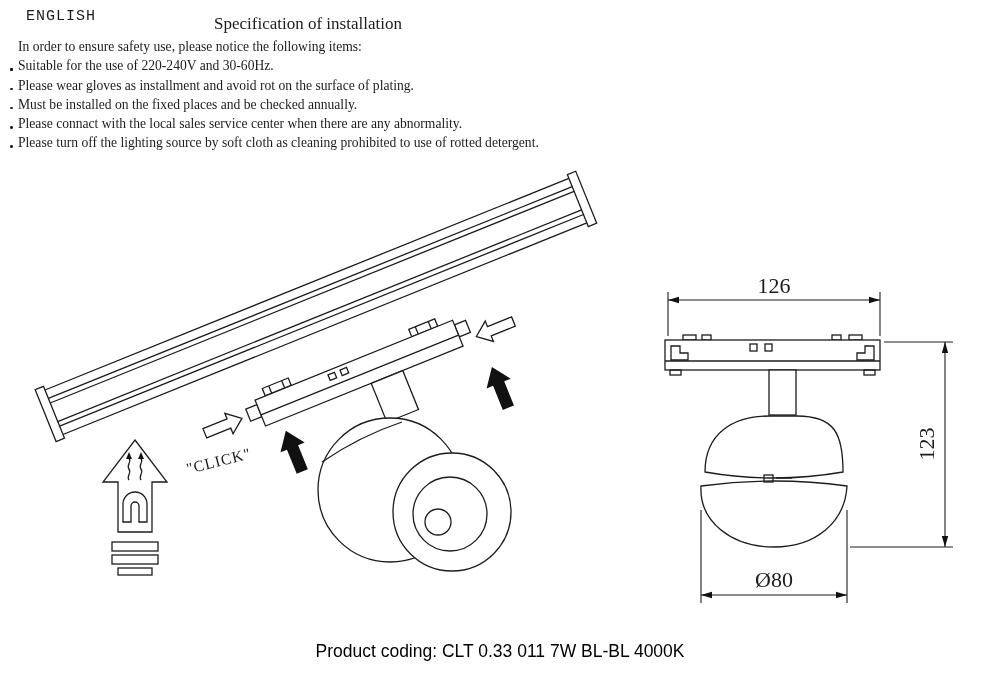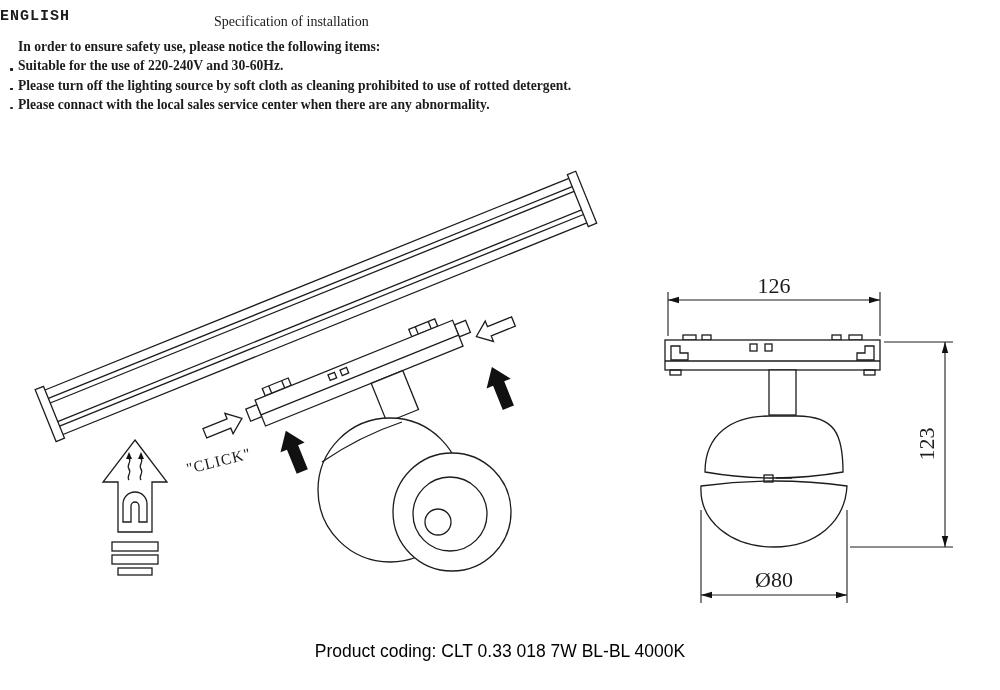--- a/index.html
+++ b/index.html
@@ -1,23 +1,23 @@
 <!DOCTYPE html>
 <html><head>
 <meta charset="utf-8">
 <style>
   * { margin:0; padding:0; box-sizing:border-box; }
   html,body { width:1000px; height:690px; }
   body { position:relative; background:#ffffff; font-family:"Liberation Serif", serif; color:#1c1c1c; overflow:hidden; }
 
-  .lang { position:absolute; left:0; top:8px; font-family:"Liberation Mono", monospace;
-          font-size:15px; font-weight:bold; letter-spacing:1px; }
-  .title { position:absolute; left:214px; top:14px; font-size:14px; }
+  .lang { position:absolute; left:26px; top:8px; font-family:"Liberation Mono", monospace;
+          font-size:15px; font-weight:normal; letter-spacing:1px; }
+  .title { position:absolute; left:214px; top:14px; font-size:17px; }
 
-  .instructions { position:absolute; left:10px; top:37px; font-size:13.6px; line-height:19.3px; width:700px;font-weight:bold; }
+  .instructions { position:absolute; left:10px; top:37px; font-size:13.6px; line-height:19.3px; width:700px; }
   .intro { margin-left:8px; }
   .items { list-style:none; }
   .items li { position:relative; padding-left:8px; }
   .items .dot { position:absolute; left:0px; top:12px; width:2.6px; height:2.6px; background:#222; border-radius:50%; }
 
   .diagram { position:absolute; left:0; top:170px; }
   .diagram text { font-family:"Liberation Serif", serif; fill:#1c1c1c; stroke:none; }
   .dim-text { font-size:22px; }
   .click-text { font-size:15.5px; letter-spacing:1px; }
 
@@ -30,23 +30,24 @@
 <div class="page">
 
   <span class="lang">ENGLISH</span>
   <span class="title">Specification of installation</span>
 
   <div class="instructions">
     <div class="intro">In order to ensure safety use, please notice the following items:</div>
     <ul class="items">
       <li><span class="dot"></span></li>
       <li><span class="dot"></span><span>Suitable for the use of 220-240V and 30-60Hz.</span></li>
-      <li><span class="dot"></span></li>
+      <li><span class="dot"></span><span>Please wear gloves as installment and avoid rot on the surface of plating.</span></li>
+      <li><span class="dot"></span><span>Must be installed on the fixed places and be checked annually.</span></li>
+      <li><span class="dot"></span><span>Please connact with the local sales service center when there are any abnormality.</span></li>
       <li><span class="dot"></span><span>Please turn off the lighting source by soft cloth as cleaning prohibited to use of rotted detergent.</span></li>
-      <li><span class="dot"></span><span>Please connact with the local sales service center when there are any abnormality.</span></li>
     </ul>
   </div>
 
   <svg class="diagram" width="1000" height="455" viewBox="0 0 1000 455" xmlns="http://www.w3.org/2000/svg">
 
     <g stroke="#1c1c1c" stroke-width="1.3" fill="none" transform="translate(45,220) rotate(-22)">
 
       <g>
         <line x1="0" y1="0" x2="565" y2="0"></line>
         <line x1="0" y1="9" x2="565" y2="9"></line>
@@ -147,14 +148,14 @@
     <g stroke="#1c1c1c" stroke-width="1.1" fill="none">
       <line x1="701" y1="425" x2="847" y2="425"></line>
       <path d="M 701 425 L 712 421.8 L 712 428.2 Z" fill="#111" stroke="none"></path>
       <path d="M 847 425 L 836 421.8 L 836 428.2 Z" fill="#111" stroke="none"></path>
       <line x1="701" y1="340" x2="701" y2="433"></line>
       <line x1="847" y1="340" x2="847" y2="433"></line>
       <text class="dim-text" x="774" y="417" text-anchor="middle">Ø80</text>
     </g>
   </svg>
 
-  <div class="footer">Product coding: CLT 0.33 018 7W BL-BL 4000K</div>
+  <div class="footer">Product coding: CLT 0.33 011 7W BL-BL 4000K</div>
 </div>
 
 </body></html>

